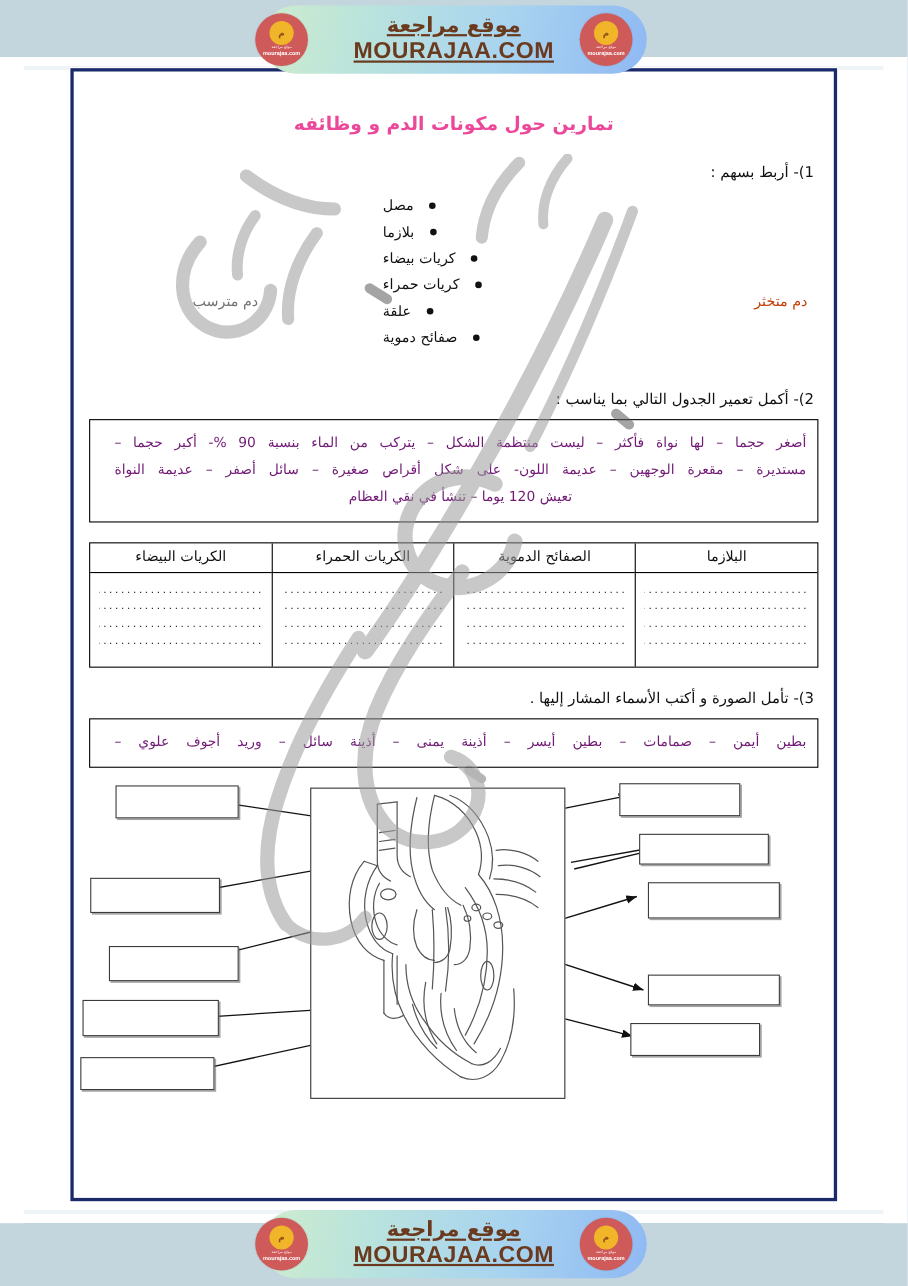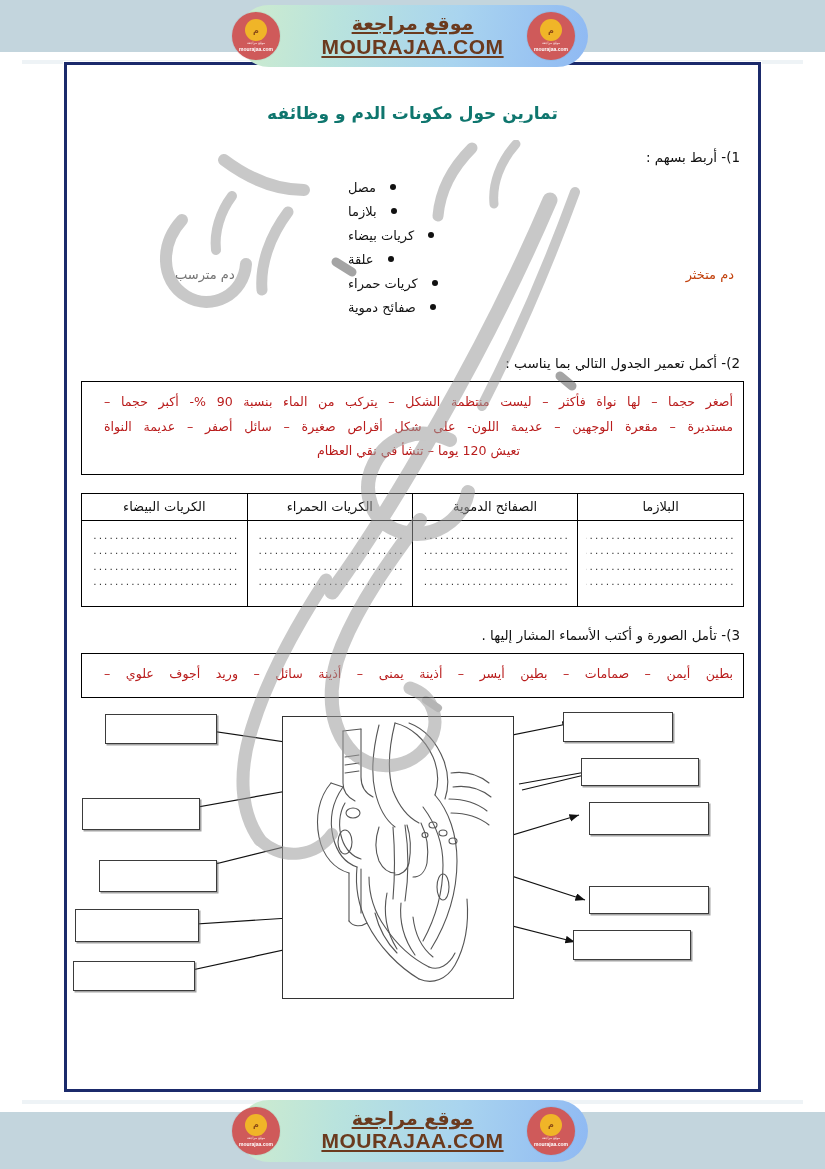--- a/index.html
+++ b/index.html
@@ -141,21 +141,21 @@
     box-shadow: 0 0 0 1px #ffffff;
     z-index: 10;
     overflow: hidden;
   }
 
   .title {
     text-align: center;
     font-family: "DejaVu Sans", sans-serif;
     font-size: 17px;
     font-weight: bold;
-    color: #0f766e;
+    color: #ec4899;
     margin-top: 38px;
     letter-spacing: .3px;
   }
 
   .qline {
     font-family: "DejaVu Sans", sans-serif;
     font-size: 13.5px;
     color: #111;
     margin: 0 18px;
     text-align: right;
@@ -219,21 +219,21 @@
   
   .wordbank {
     margin: 10px 14px 0 14px;
     border: 1px solid #000;
     padding: 8px 10px 10px 10px;
     background: #fff;
   }
   .wordbank p {
     font-family: "DejaVu Sans", sans-serif;
     font-size: 12.6px;
-    color: #b91c1c;
+    color: #701a75;
     line-height: 1.95;
     text-align: justify;
     text-align-last: justify;
     margin-left: 12px;
   }
   .wordbank p.last {
     text-align: center;
     text-align-last: center;
   }
 
@@ -349,25 +349,25 @@
       </div>
       <div class="bullet-row">
         <span class="lbl">بلازما</span>
         <span class="dot"></span>
       </div>
       <div class="bullet-row">
         <span class="lbl">كريات بيضاء</span>
         <span class="dot"></span>
       </div>
       <div class="bullet-row">
-        <span class="lbl">علقة</span>
+        <span class="lbl">كريات حمراء</span>
         <span class="dot"></span>
       </div>
       <div class="bullet-row">
-        <span class="lbl">كريات حمراء</span>
+        <span class="lbl">علقة</span>
         <span class="dot"></span>
       </div>
       <div class="bullet-row">
         <span class="lbl">صفائح دموية</span>
         <span class="dot"></span>
       </div>
     </div>
     <div class="term-right">دم متخثر</div>
     <div class="term-left">دم مترسب</div>
   </div>

